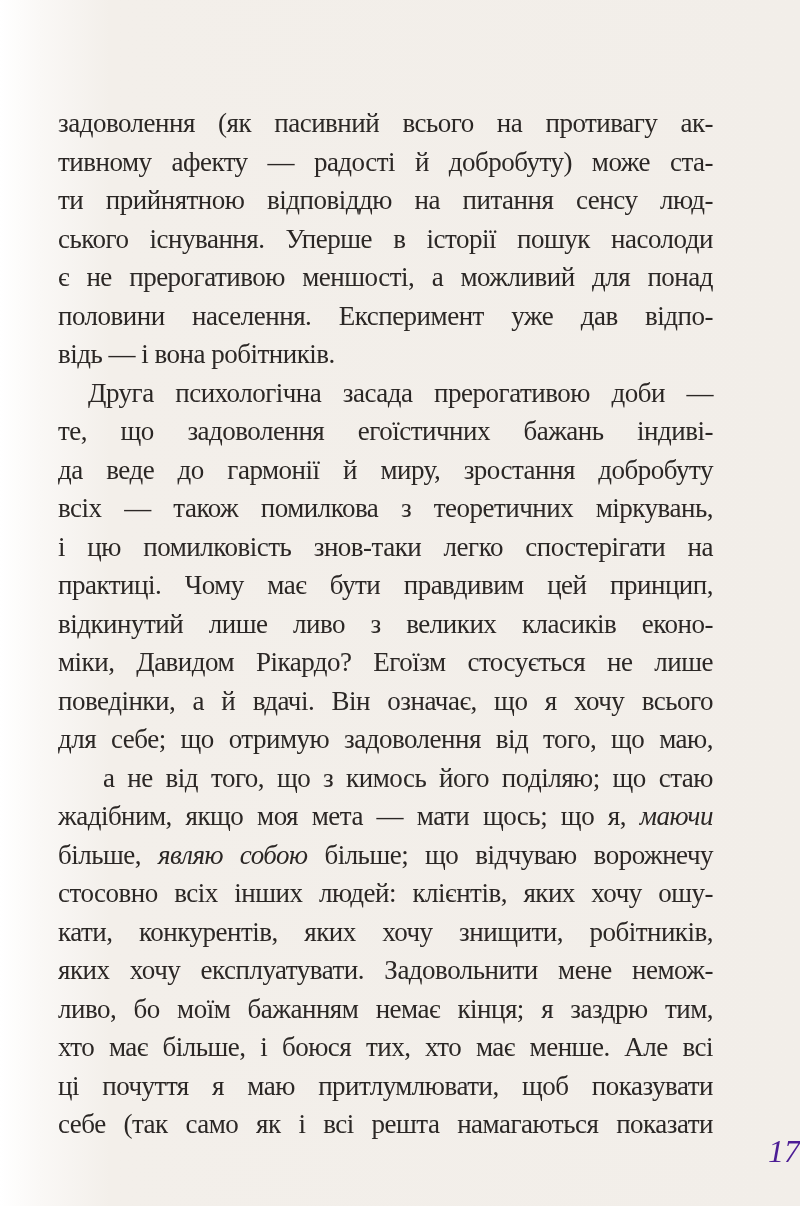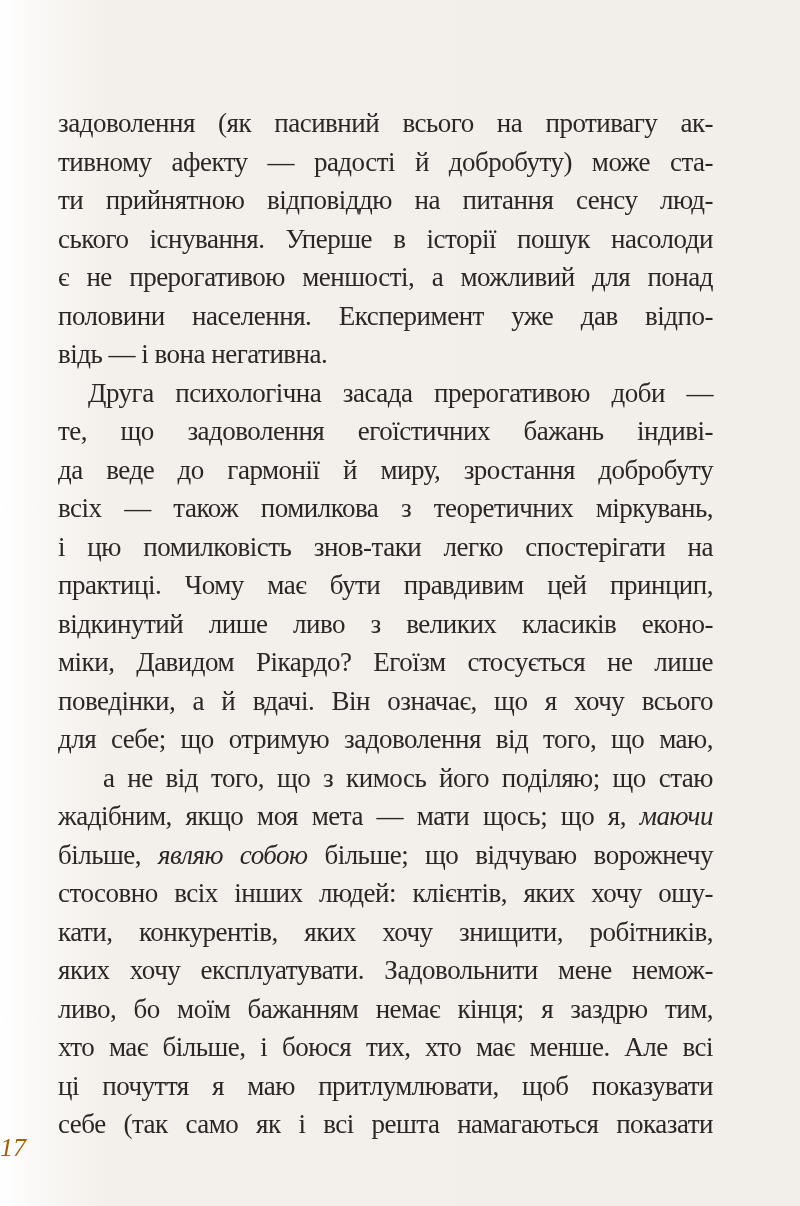--- a/index.html
+++ b/index.html
@@ -45,39 +45,39 @@
       text-align-last: left;
     }
     .line i {
       font-style: italic;
     }
     .page-number {
       position: absolute;
       left: 0;
       width: 800px;
       top: 1133px;
-      text-align: left;
+      text-align: right;
       font-family: "Liberation Serif", "DejaVu Serif", serif;
       font-style: italic;
-      font-size: 26px;
-      color: #a16207;
+      font-size: 32px;
+      color: #4c1d95;
     }
   </style>
 </head>
 <body>
 
 <div class="page">
   <div class="text-block">
     <span class="line" style="display: block;">задоволення (як пасивний всього на противагу ак-</span>
     <span class="line" style="display: block;">тивному афекту — радості й добробуту) може ста-</span>
     <span class="line" style="display: block;">ти прийнятною відповіддю на питання сенсу люд-</span>
     <span class="line" style="display: block;">ського існування. Уперше в історії пошук насолоди</span>
     <span class="line" style="display: block;">є не прерогативою меншості, а можливий для понад</span>
     <span class="line" style="display: block;">половини населення. Експеримент уже дав відпо-</span>
-    <span class="line last" style="display: block;">відь — і вона негативна.</span>
+    <span class="line last" style="display: block;">відь — і вона робітників.</span>
     <span class="line indent" style="display: block;">Друга психологічна засада прерогативою доби —</span>
     <span class="line" style="display: block;">те, що задоволення егоїстичних бажань індиві-</span>
     <span class="line" style="display: block;">да веде до гармонії й миру, зростання добробуту</span>
     <span class="line" style="display: block;">всіх — також помилкова з теоретичних міркувань,</span>
     <span class="line" style="display: block;">і цю помилковість знов-таки легко спостерігати на</span>
     <span class="line" style="display: block;">практиці. Чому має бути правдивим цей принцип,</span>
     <span class="line" style="display: block;">відкинутий лише ливо з великих класиків еконо-</span>
     <span class="line" style="display: block;">міки, Давидом Рікардо? Егоїзм стосується не лише</span>
     <span class="line" style="display: block;">поведінки, а й вдачі. Він означає, що я хочу всього</span>
     <span class="line" style="display: block;">для себе; що отримую задоволення від того, що маю,</span>

